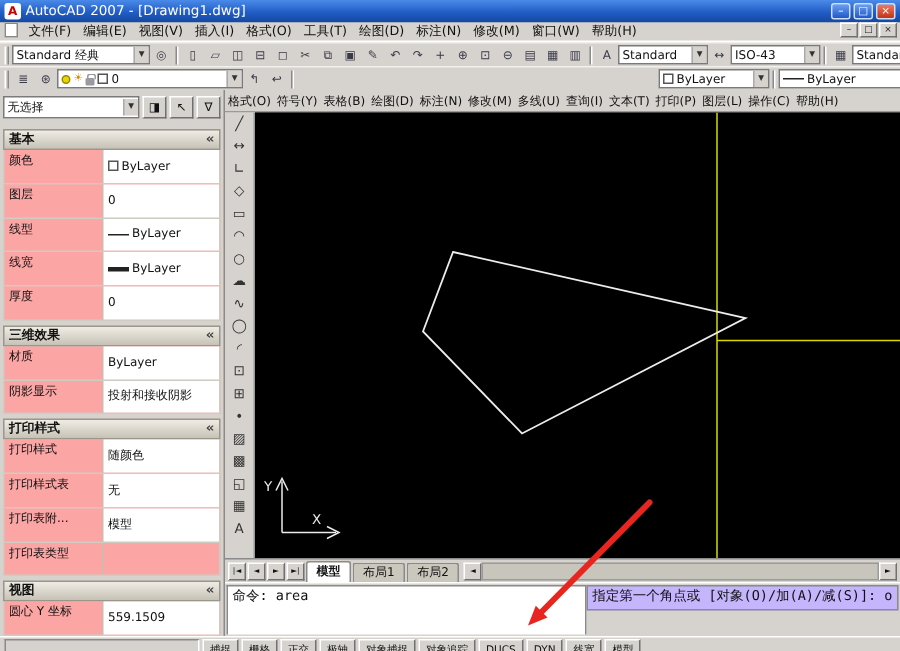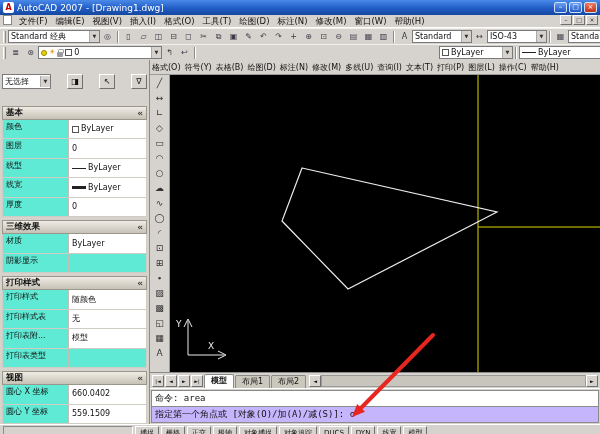--- a/index.html
+++ b/index.html
@@ -30,26 +30,26 @@
 .w-workspace{width:92px}.w-style{width:60px}.w-edge1{width:90px}.w-layer{width:124px}.w-color{width:74px}
 .w-edge2{width:120px;margin-right:-40px}
 .li-bulb{width:6px;height:6px;border-radius:50%;background:#e8d400;border:1px solid #9a8a00;flex:none}
 .li-sun{font-size:7px;color:#d88a00;line-height:7px;flex:none}
 .li-lock{width:6px;height:5px;background:#9a9aa0;border-radius:1px;position:relative;margin-top:3px;flex:none}
 .li-lock::before{content:"";position:absolute;top:-3px;left:1px;width:4px;height:3px;border:1px solid #9a9aa0;border-bottom:none;border-radius:2px 2px 0 0}
 .chip{width:7px;height:7px;background:#fff;border:1px solid #555;flex:none}
 
 .main{display:flex;height:364px}
 .props{width:150px;flex:none;background:#d6d3ce;border-right:1px solid #8a8a8a;display:flex;flex-direction:column;overflow:hidden;padding:0 2px}
-.ptop{display:flex;gap:16px;padding:14px 0;align-items:center}
+.ptop{display:flex;gap:2px;padding:4px 0;align-items:center}
 .pcombo{flex:1;height:15px}
 .pbtn{width:16px;height:15px;background:#d6d3ce;border:1px solid;border-color:#fff #707070 #707070 #fff;font-size:8px;text-align:center;line-height:13px;flex:none}
 .phead{height:15px;display:flex;align-items:center;background:linear-gradient(180deg,#efece4,#c6c2b6);border:1px solid #9a968a;font-weight:bold;font-size:8.5px;padding:0 3px;margin-top:3px}
 .pcollapse{margin-left:auto;font-size:9px;color:#444}
-.prow{display:flex;height:28px;border:1px solid #cfccc2;border-top:none;background:#5eead4}
+.prow{display:flex;height:28px;border:1px solid #cfccc2;border-top:none;background:#fca5a5}
 .plbl{width:66px;flex:none;font-size:8px;line-height:14px;padding-left:3px;overflow:hidden;white-space:nowrap;border-right:1px solid #c2bfb4}
 .pval{flex:1;background:#fff;font-size:8px;line-height:14px;padding-left:3px;display:flex;align-items:center;gap:2px;overflow:hidden;white-space:nowrap}
 .lineg{width:14px;height:1px;background:#222;flex:none}
 .lwg{width:14px;height:3px;background:#222;flex:none}
 
 .rightcol{flex:1;display:flex;flex-direction:column;min-width:0}
 .expressbar{height:15px;flex:none;display:flex;align-items:center;background:#d6d3ce;border-bottom:1px solid #9a9a9a;overflow:hidden}
 .xitem{padding:0 2px;font-size:8px;white-space:nowrap}
 .canvasrow{flex:1;display:flex;min-height:0}
 .drawbar{width:20px;flex:none;background:#d6d3ce;border-right:1px solid #9a9a9a;display:flex;flex-direction:column;align-items:center;padding-top:1px;overflow:hidden}
@@ -57,21 +57,21 @@
 .canvas{flex:1;position:relative;background:#000;min-width:0}
 .canvas svg{display:block;width:100%;height:100%}
 
 .tabbar{height:16px;flex:none;display:flex;align-items:center;background:#d6d3ce;border-top:1px solid #8a8a8a;padding-left:2px;gap:1px;overflow:hidden}
 .tnav,.tsbtn{width:12px;height:12px;background:#d6d3ce;border:1px solid;border-color:#fff #707070 #707070 #fff;font-size:5px;line-height:10px;text-align:center;flex:none}
 .tab{height:13px;line-height:12px;padding:0 6px;background:#cac7bd;border:1px solid #8a8a8a;border-bottom:none;border-radius:2px 2px 0 0;font-size:8px;align-self:flex-end;flex:none;white-space:nowrap}
 .tab.active{background:#fff;font-weight:bold;height:14px}
 .tscroll{flex:1;display:flex;align-items:center;height:12px;margin:0 2px;min-width:0}
 .tstrack{flex:1;height:12px;background:#c8c5bc;border:1px solid #9a9a9a}
 
-.cmd{height:36px;flex:none;background:#d6d3ce;border-top:1px solid #fff;padding:1px;display:flex;flex-direction:column;font-family:"DejaVu Sans Mono","Liberation Mono",monospace}
+.cmd{height:36px;flex:none;background:#d6d3ce;border-top:1px solid #fff;padding:1px;display:flex;flex-direction:row;font-family:"DejaVu Sans Mono","Liberation Mono",monospace}
 .cmdhist{flex:1;background:#fff;border:1px solid #8a8a8a;border-bottom:none;font-size:9px;line-height:15px;padding:0 3px;white-space:nowrap;overflow:hidden}
 .cmdline{height:17px;background:#c4b5fd;border:1px solid #8a8a8a;font-size:9px;line-height:15px;padding:0 3px;white-space:nowrap;overflow:hidden}
 
 .statusbar{height:10px;display:flex;align-items:flex-start;gap:2px;background:#d6d3ce;border-top:1px solid #fff;padding:1px 3px;overflow:hidden}
 .coords{width:130px;height:13px;border:1px solid;border-color:#8a8a8a #fff #fff #8a8a8a;flex:none}
 .sbtn{height:13px;line-height:12px;padding:0 4px;font-size:7px;background:#d6d3ce;border:1px solid;border-color:#fff #707070 #707070 #fff;white-space:nowrap;flex:none}
 
 .arrow-overlay{position:absolute;left:0;top:0;width:600px;height:434px;pointer-events:none;z-index:50}
 </style>
 </head>
@@ -236,20 +236,23 @@
       <span class="pcollapse">«</span>
     </div>
     <div class="prow">
       <span class="plbl">材质</span>
       <span class="pval">
           <span>ByLayer</span>
         </span>
     </div>
     <div class="prow">
       <span class="plbl">阴影显示</span>
+      <span class="pval">
+          <span>投射和接收阴影</span>
+        </span>
     </div>
 
     <div class="phead">
       <span>打印样式</span>
       <span class="pcollapse">«</span>
     </div>
     <div class="prow">
       <span class="plbl">打印样式</span>
       <span class="pval">
           <span>随颜色</span>
@@ -267,26 +270,20 @@
           <span>模型</span>
         </span>
     </div>
     <div class="prow">
       <span class="plbl">打印表类型</span>
     </div>
 
     <div class="phead">
       <span>视图</span>
       <span class="pcollapse">«</span>
-    </div>
-    <div class="prow">
-      <span class="plbl">圆心 X 坐标</span>
-      <span class="pval">
-          <span>660.0402</span>
-        </span>
     </div>
     <div class="prow">
       <span class="plbl">圆心 Y 坐标</span>
       <span class="pval">
           <span>559.1509</span>
         </span>
     </div>
   </div>
 
   <div class="rightcol">

